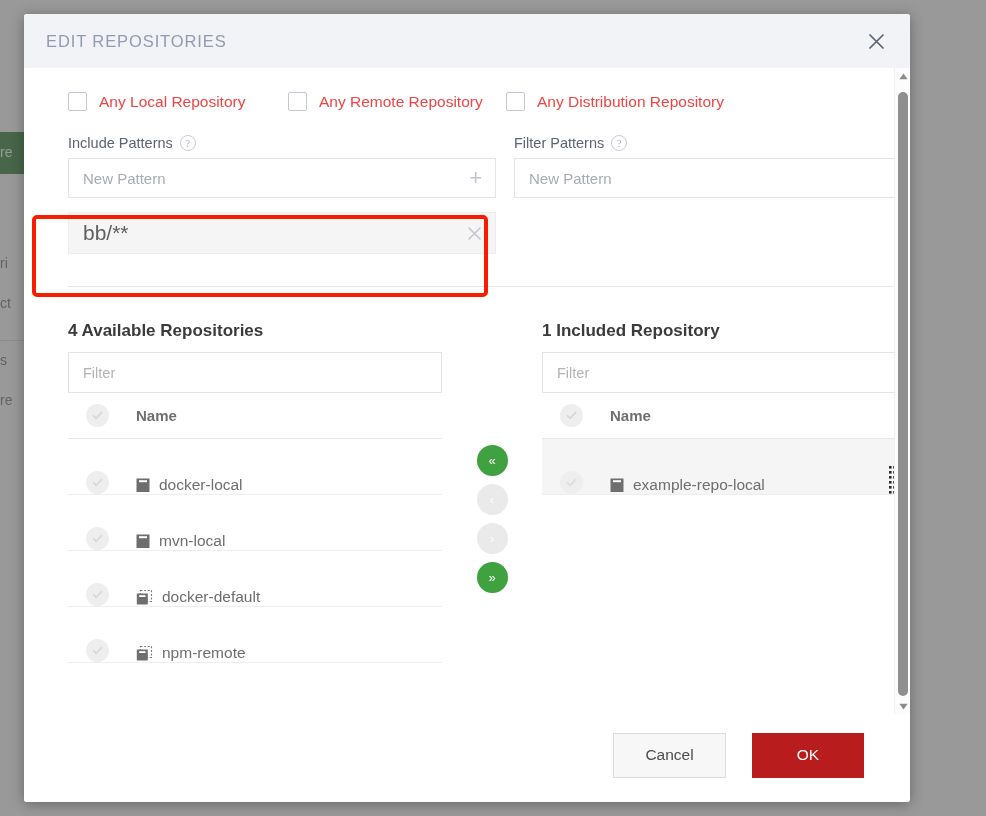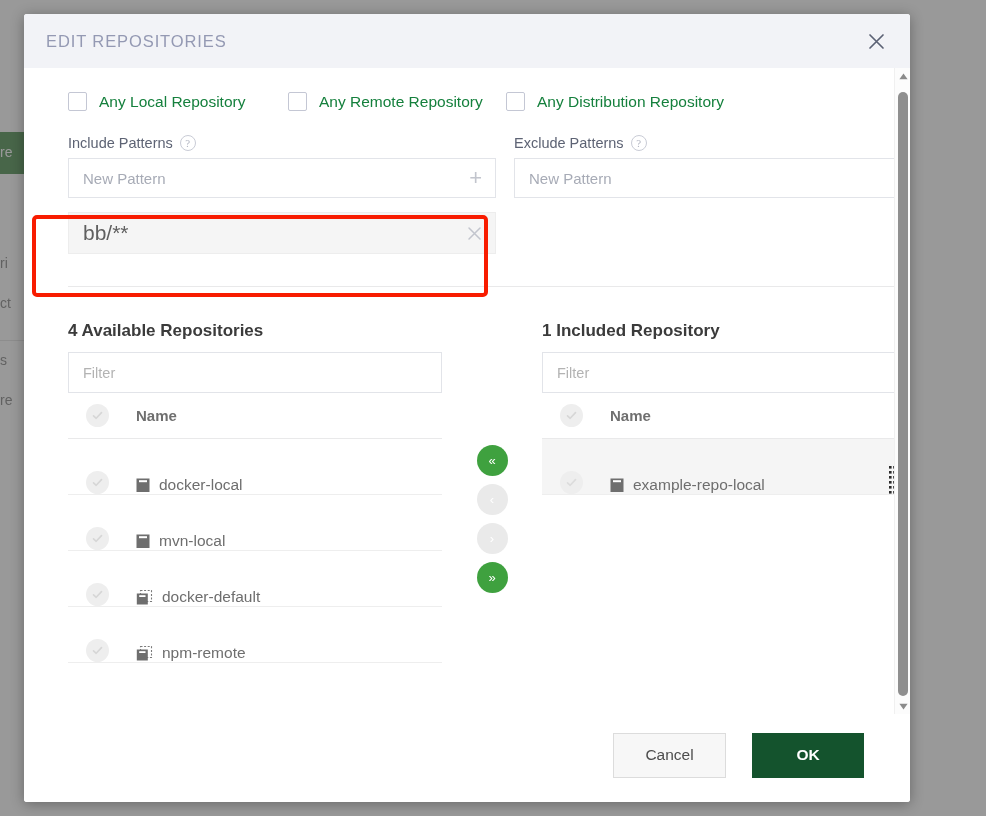--- a/index.html
+++ b/index.html
@@ -125,21 +125,21 @@
   .cb-box {
     width: 19px; height: 19px;
     border: 1px solid #c4c7d4;
     border-radius: 2px;
     background: #ffffff;
     flex: 0 0 19px;
   }
   .cb-label {
     margin-left: 12px;
     font-size: 15.5px;
-    color: #15803d;
+    color: #ef4444;
   }
 
   
   #patterns-row {
     display: flex;
     padding-left: 22px;
     gap: 18px;
   }
   .pattern-col { width: 428px; }
   .pattern-head {
@@ -354,24 +354,24 @@
     justify-content: center;
     font-family: "Liberation Sans", sans-serif;
   }
   #cancel-button {
     background: #f7f7f7;
     border-color: #dcdcdc;
     color: #4d4d4d;
     width: 113px;
   }
   #ok-button {
-    background: #14532d;
+    background: #b91c1c;
     color: #ffffff;
     width: 108px;
-    font-weight: bold;
+    font-weight: normal;
   }
 
   
   #annotation-box {
     position: absolute;
     left: 32px; top: 215px;
     width: 456px; height: 82px;
     border: 4px solid #f81c00;
     border-radius: 5px;
     pointer-events: none;
@@ -440,21 +440,21 @@
                 <svg width="15" height="15" viewBox="0 0 15 15" aria-hidden="true">
                   <path d="M2 2 L13 13 M13 2 L2 13" stroke="#c2c5cd" stroke-width="1.5" fill="none" stroke-linecap="round"></path>
                 </svg>
               </div>
             </div>
           </div>
         </div>
 
         <div class="pattern-col">
           <div class="pattern-head">
-            <div class="pattern-label">Exclude Patterns</div>
+            <div class="pattern-label">Filter Patterns</div>
             <div class="help-icon">?</div>
           </div>
           <div class="pattern-input">
             <div class="ph">New Pattern</div>
             <div class="plus-icon">+</div>
           </div>
         </div>
 
       </div>
 

